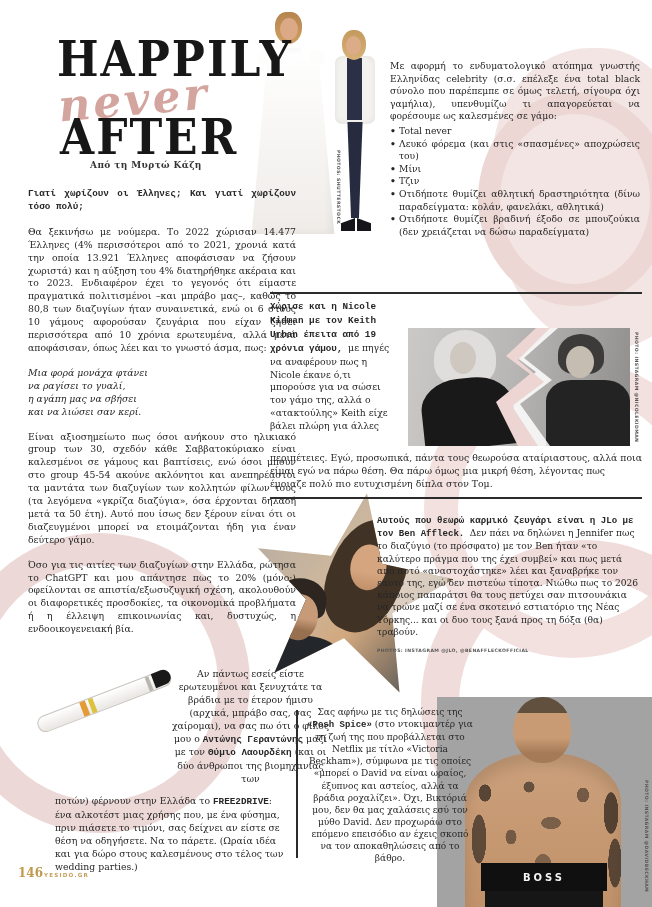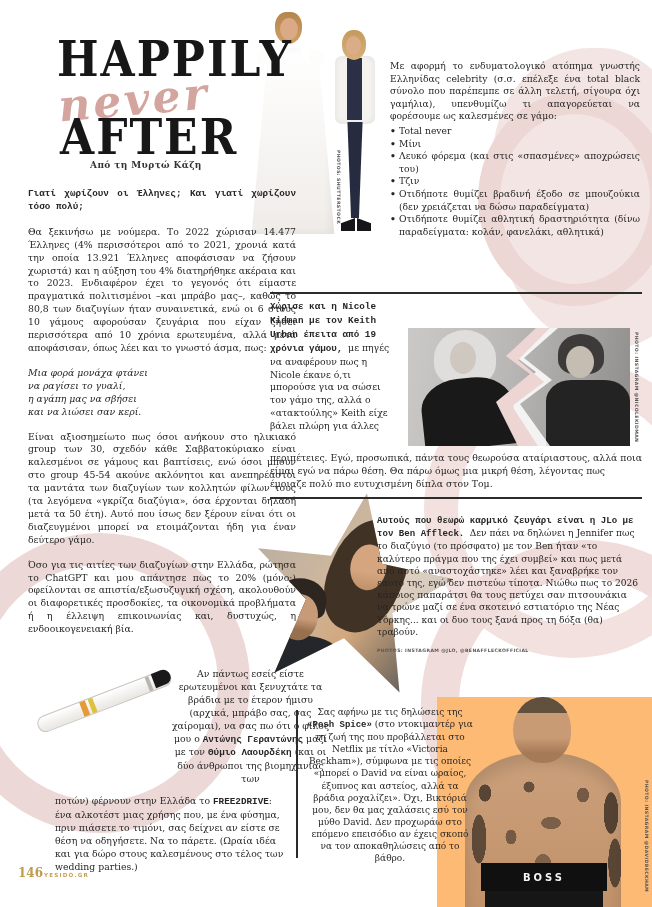--- a/index.html
+++ b/index.html
@@ -72,21 +72,21 @@
     background:linear-gradient(120deg,#b3aca4 0%,#ccb69d 38%,#d2a87e 58%,#6e665d 85%);}
   .starLight{left:112px;top:26px;width:80px;height:96px;background:#e8e2da;border-radius:50%;opacity:.75;}
   .jloHair{left:74px;top:24px;width:74px;height:116px;background:#413226;border-radius:46%;
            transform:rotate(14deg);}
   .jloFace{left:94px;top:50px;width:36px;height:46px;border-radius:50%;
            background:linear-gradient(#d4a57e 60%,#c0906a);}
   .benHair{left:26px;top:94px;width:50px;height:40px;background:#2d2520;border-radius:50% 50% 30% 30%;}
   .benFace{left:32px;top:110px;width:38px;height:46px;border-radius:48%;
            background:linear-gradient(#c79a78 52%,#97704f 78%);}
   .benSuit{left:4px;top:150px;width:96px;height:54px;background:#23262b;border-radius:32% 32% 0 0;}
-  .photo-beckham{left:437px;top:697px;width:215px;height:210px;overflow:hidden;background:#fdba74;}
+  .photo-beckham{left:437px;top:697px;width:215px;height:210px;overflow:hidden;background:#a3a3a3;}
   .bkHead{left:76px;top:0;width:58px;height:66px;border-radius:50% 48% 46% 50%;
           background:linear-gradient(#61503d 0 24%,#c89b74 24% 62%,#a57a56 85%);}
   .bkTorso{left:28px;top:56px;width:156px;height:164px;
            background:linear-gradient(180deg,#cba07b,#c09169);
            border-radius:46% 46% 10% 10%/30% 30% 6% 6%;box-shadow:inset 0 10px 14px rgba(0,0,0,.12);}
   .bkTattoos{left:28px;top:56px;width:156px;height:164px;border-radius:46% 46% 10% 10%/30% 30% 6% 6%;
     background:
      radial-gradient(10px 14px at 20px 40px,rgba(60,47,38,.8) 60%,transparent 62%),
      radial-gradient(12px 40px at 14px 86px,rgba(60,47,38,.75) 60%,transparent 62%),
      radial-gradient(12px 34px at 146px 60px,rgba(55,43,34,.8) 60%,transparent 62%),
@@ -147,28 +147,28 @@
       <div>Μια φορά μονάχα φτάνει</div>
       <div>να ραγίσει το γυαλί,</div>
       <div>η αγάπη μας να σβήσει</div>
       <div>και να λιώσει σαν κερί.</div>
     </div>
     <p>Είναι αξιοσημείωτο πως όσοι ανήκουν στο ηλικιακό group των 30, σχεδόν κάθε Σαββατοκύριακο είναι καλεσμένοι σε γάμους και βαπτίσεις, ενώ όσοι μπουν στο group 45-54 ακούνε ακλόνητοι και ανεπηρέαστοι τα μαντάτα των διαζυγίων των κολλητών φίλων τους (τα λεγόμενα «γκρίζα διαζύγια», όσα έρχονται δηλαδή μετά τα 50 έτη). Αυτό που ίσως δεν ξέρουν είναι ότι οι διαζευγμένοι μπορεί να ετοιμάζονται ήδη για έναν δεύτερο γάμο.</p>
     <p>Όσο για τις αιτίες των διαζυγίων στην Ελλάδα, ρώτησα το ChatGPT και μου απάντησε πως το 20% (μόνο;) οφείλονται σε απιστία/εξωσυζυγική σχέση, ακολουθούν οι διαφορετικές προσδοκίες, τα οικονομικά προβλήματα ή η έλλειψη επικοινωνίας και, δυστυχώς, η ενδοοικογενειακή βία.</p>
   </div>
 
   <div class="abs txt" style="left:390px;top:60px;width:250px;font-size:9.2px;line-height:12.6px;">
-    <p style="margin-bottom:2px;">Με αφορμή το ενδυματολογικό ατόπημα γνωστής Ελληνίδας celebrity (σ.σ. επέλεξε ένα total black σύνολο που παρέπεμπε σε άλλη τελετή, σίγουρα όχι γαμήλια), υπενθυμίζω τι απαγορεύεται να φορέσουμε ως καλεσμένες σε γάμο:</p>
+    <p style="margin-bottom:2px;">Με αφορμή το ενδυματολογικό ατόπημα γνωστής Ελληνίδας celebrity (σ.σ. επέλεξε ένα total black σύνολο που παρέπεμπε σε όμως τελετή, σίγουρα όχι γαμήλια), υπενθυμίζω τι απαγορεύεται να φορέσουμε ως καλεσμένες σε γάμο:</p>
     <div class="bullets">
       <div>Total never</div>
+      <div>Λευκό φόρεμα (και στις «σπασμένες» αποχρώσεις του)</div>
       <div>Μίνι</div>
-      <div>Λευκό φόρεμα (και στις «σπασμένες» αποχρώσεις του)</div>
       <div>Τζιν</div>
+      <div>Οτιδήποτε θυμίζει αθλητική δραστηριότητα (δίνω παραδείγματα: κολάν, φανελάκι, αθλητικά)</div>
       <div>Οτιδήποτε θυμίζει βραδινή έξοδο σε μπουζούκια (δεν χρειάζεται να δώσω παραδείγματα)</div>
-      <div>Οτιδήποτε θυμίζει αθλητική δραστηριότητα (δίνω παραδείγματα: κολάν, φανελάκι, αθλητικά)</div>
     </div>
   </div>
 
   <div class="abs rule" style="left:270px;top:292px;width:372px;height:2px;"></div>
 
   <div class="abs txt" style="left:270px;top:300px;width:124px;text-align:left;">
     <span class="bold">Χώρισε και η Nicole Kidman με τον Keith Urban έπειτα από 19 χρόνια γάμου, </span><span>με πηγές να αναφέρουν πως η Nicole έκανε ό,τι μπορούσε για να σώσει τον γάμο της, αλλά ο «ατακτούλης» Keith είχε βάλει πλώρη για άλλες</span>
   </div>
   <div class="abs txt" style="left:270px;top:452px;width:372px;text-align:left;">περιπέτειες. Εγώ, προσωπικά, πάντα τους θεωρούσα αταίριαστους, αλλά ποια είμαι εγώ να πάρω θέση. Θα πάρω όμως μια μικρή θέση, λέγοντας πως έμοιαζε πολύ πιο ευτυχισμένη δίπλα στον Τομ.</div>
 

